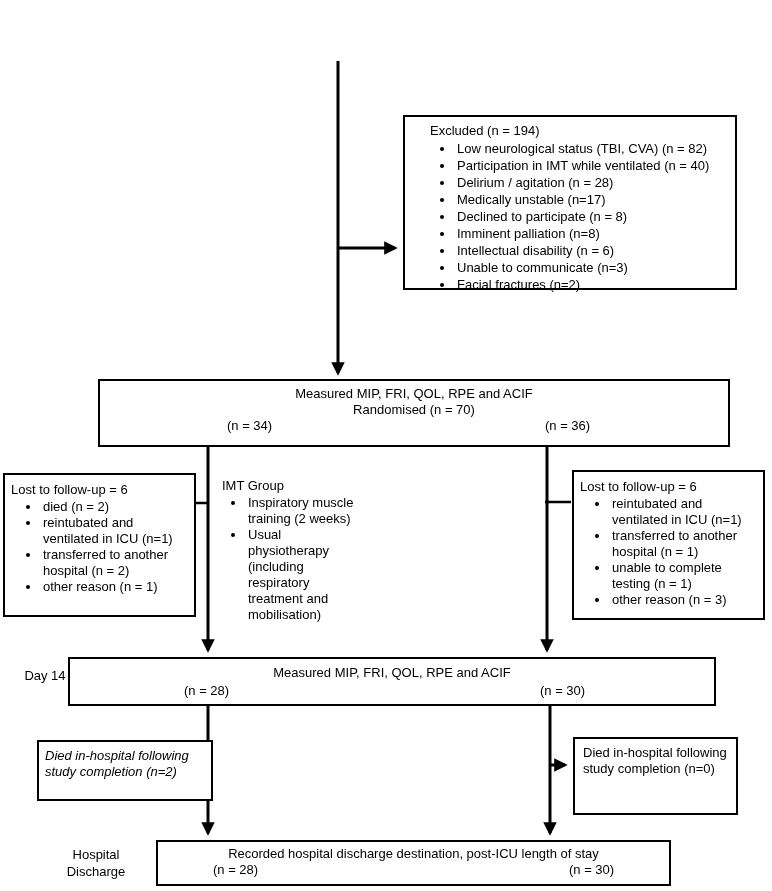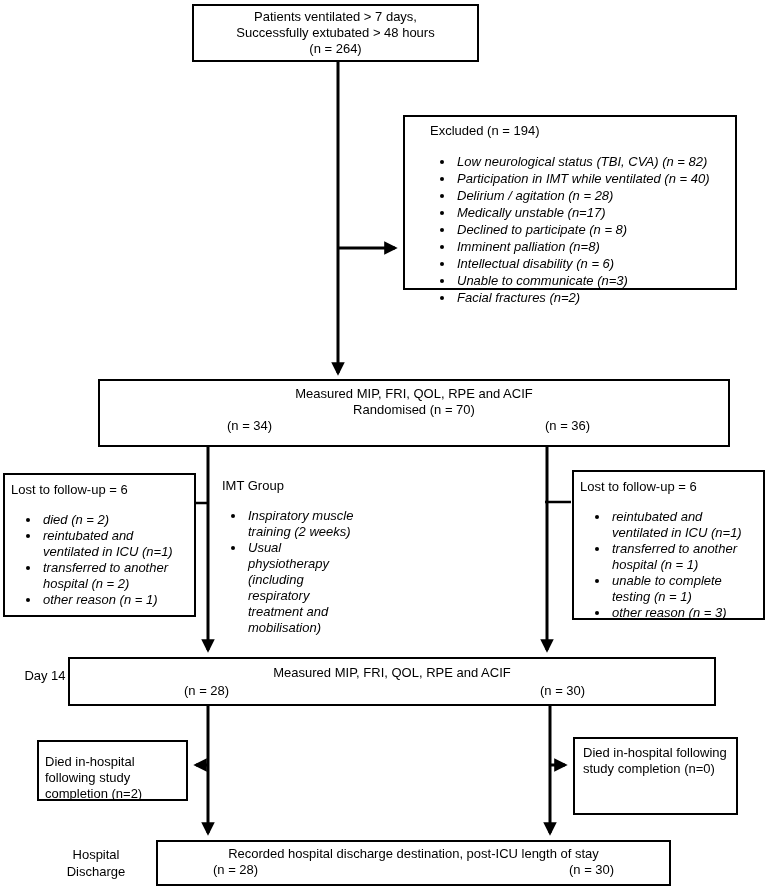--- a/index.html
+++ b/index.html
@@ -6,37 +6,37 @@
   .canvas{
     position:relative;width:772px;height:891px;background:#ffffff;
     font-family:"Liberation Sans",sans-serif;font-size:13px;line-height:16px;color:#000;
     overflow:hidden;
   }
   .connectors{position:absolute;left:0;top:0;width:772px;height:891px;pointer-events:none;}
   .box{position:absolute;border:2px solid #000;background:#fff;box-sizing:border-box;}
   .center{text-align:center;}
   .nrow-item{position:absolute;white-space:nowrap;}
   .sidelabel{position:absolute;text-align:center;}
-  ul.bullets{margin:14px 0 0 0;padding-left:30px;list-style:disc outside;font-style:italic;}
+  ul.bullets{margin:1px 0 0 0;padding-left:30px;list-style:disc outside;}
   ul.bullets li{margin:0;padding-left:2px;}
   .grouptext{position:absolute;background:transparent;}
   .grouptext ul.bullets{padding-left:24px;}
   .grouptext.rightal{text-align:right;}
   .grouptext.rightal ul.bullets{list-style-position:inside;padding-left:0;}
   .top-box{left:192px;top:4px;width:287px;height:58px;padding-top:3px;}
   .excluded-box{left:403px;top:115px;width:334px;height:175px;padding:5px 20px;line-height:17px;}
   .excluded-box .box-title{margin-left:5px;}
   .rand-box{left:98px;top:379px;width:632px;height:68px;padding-top:5px;}
   .lost-left-box{left:3px;top:473px;width:193px;height:144px;padding:7px 4px 0 6px;}
   .lost-right-box{left:572px;top:470px;width:193px;height:150px;padding:7px 4px 0 6px;}
   .imt-group{left:222px;top:478px;width:142px;}
   .control-group{left:428px;top:485px;width:118px;}
   .day14-box{left:68px;top:657px;width:648px;height:49px;padding-top:6px;}
   .day14-label{left:14px;top:668px;width:62px;}
-  .died-left-box{left:37px;top:740px;width:151px;height:61px;padding:12px 6px;}
+  .died-left-box{left:37px;top:740px;width:176px;height:61px;padding:6px 6px;font-style:italic;}
   .died-right-box{left:573px;top:737px;width:165px;height:78px;padding:6px 8px;}
   .hosp-box{left:156px;top:840px;width:515px;height:46px;padding-top:4px;}
   .hosp-label{left:56px;top:846px;width:80px;line-height:17px;}
 </style>
 </head>
 <body>
 
 <div class="canvas">
 
   <svg class="connectors" viewBox="0 0 772 891" xmlns="http://www.w3.org/2000/svg">
@@ -56,25 +56,20 @@
     <line x1="195" y1="503" x2="209" y2="503" stroke="#000" stroke-width="2.5"></line>
     <line x1="545" y1="502" x2="571" y2="502" stroke="#000" stroke-width="2.5"></line>
 
     <line x1="208" y1="706" x2="208" y2="833" stroke="#000" stroke-width="3" marker-end="url(#arrow)"></line>
     <line x1="550" y1="706" x2="550" y2="833" stroke="#000" stroke-width="3" marker-end="url(#arrow)"></line>
 
     <line x1="209" y1="765" x2="196" y2="765" stroke="#000" stroke-width="3" marker-end="url(#arrow)"></line>
     <line x1="549" y1="765" x2="565" y2="765" stroke="#000" stroke-width="3" marker-end="url(#arrow)"></line>
   </svg>
 
-  <div class="box top-box center">
-    <div>Patients ventilated &gt; 7 days,</div>
-    <div>Successfully extubated &gt; 48 hours</div>
-    <div>(n = 264)</div>
-  </div>
 
   <div class="box excluded-box">
     <div class="box-title">Excluded (n = 194)</div>
     <ul class="bullets">
         <li>Low neurological status (TBI, CVA) (n = 82)</li>
         <li>Participation in IMT while ventilated (n = 40)</li>
         <li>Delirium / agitation (n = 28)</li>
         <li>Medically unstable (n=17)</li>
         <li>Declined to participate (n = 8)</li>
         <li>Imminent palliation (n=8)</li>

